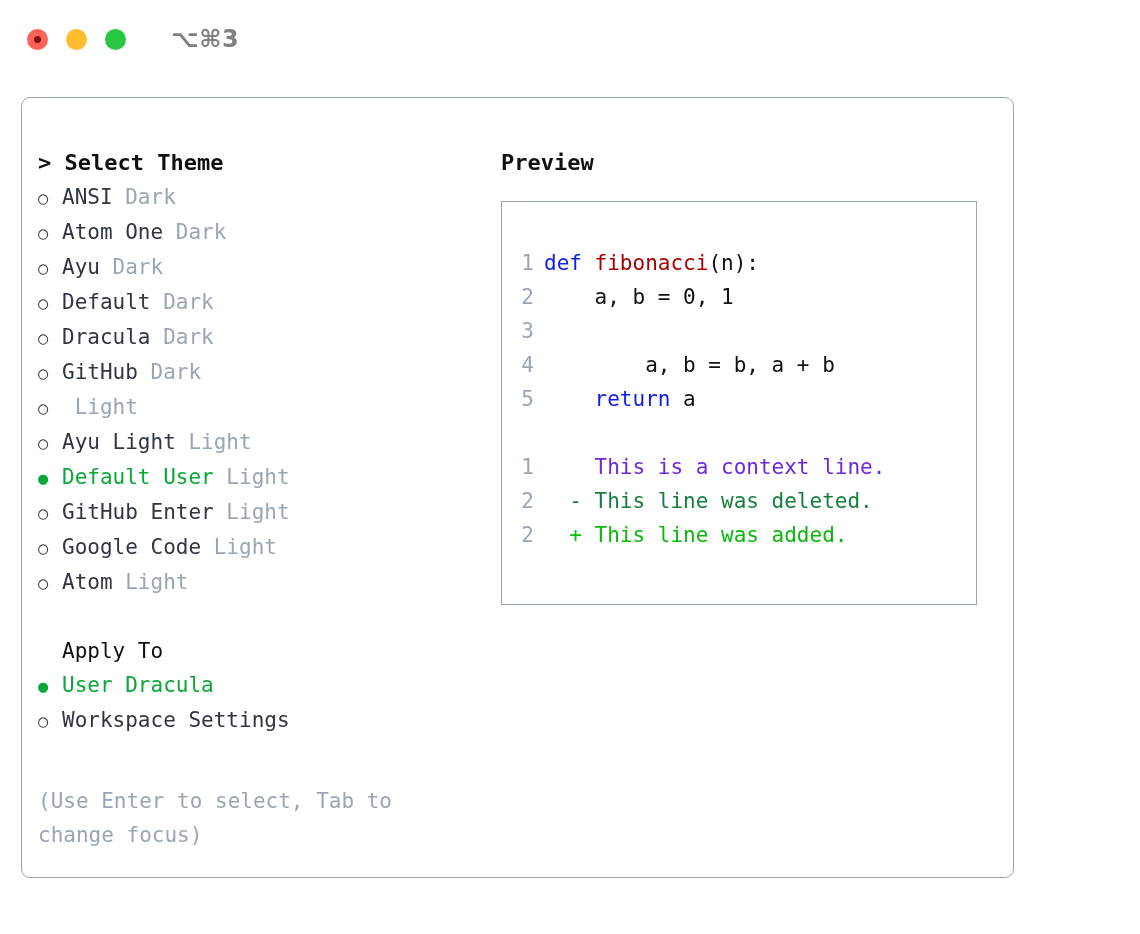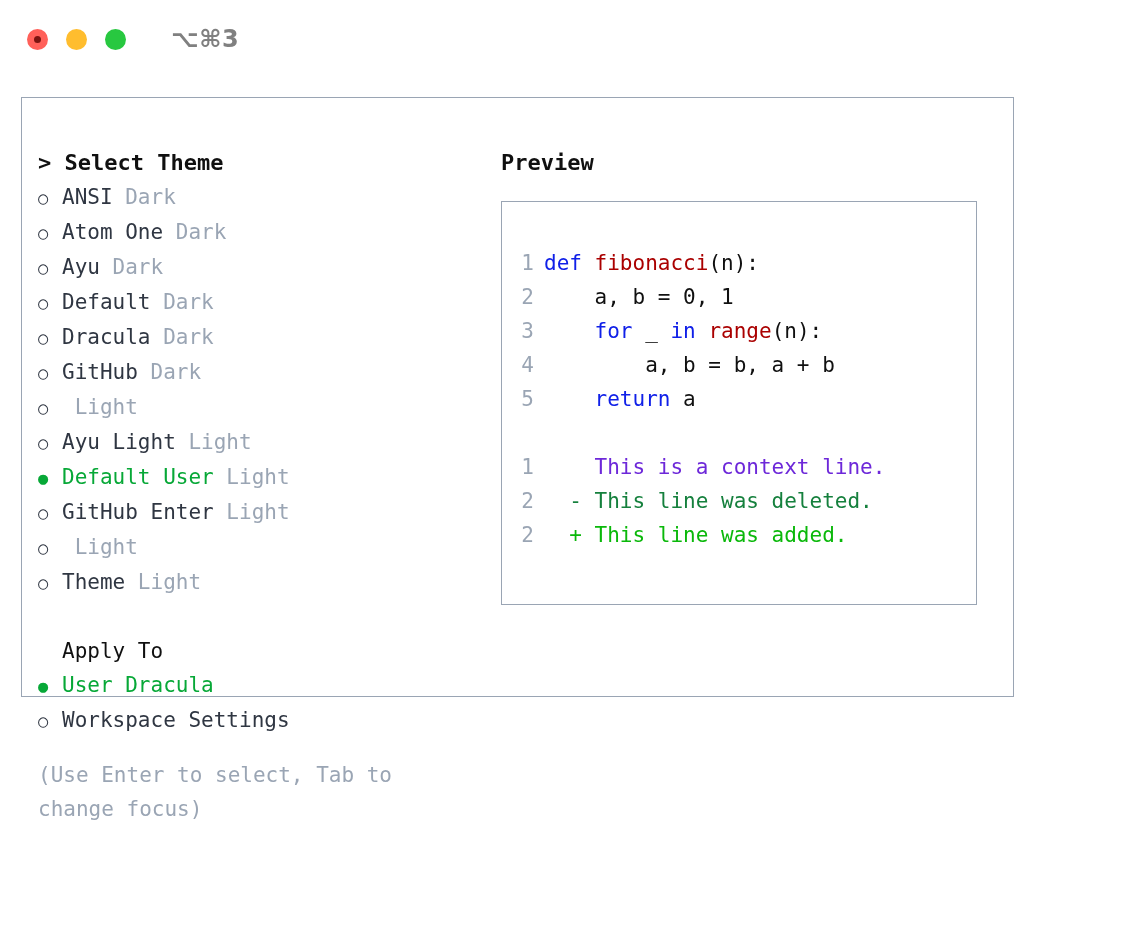--- a/index.html
+++ b/index.html
@@ -63,23 +63,23 @@
     line-height: 1;
     font-family: "DejaVu Sans", sans-serif;
   }
 
   
   #card {
     position: absolute;
     left: 21px;
     top: 97px;
     width: 993px;
-    height: 600px;
+    height: 781px;
     border: 1.5px solid #9aa5b4;
-    border-radius: 0;
+    border-radius: 9px;
     box-sizing: border-box;
     background: #ffffff;
   }
 
   #card-inner {
     position: relative;
     width: 100%;
     height: 100%;
   }
 
@@ -123,21 +123,21 @@
 
   .section-heading {
     font-size: 21px;
     color: #101010;
     line-height: 34px;
     padding-left: 24px;
     white-space: pre;
   }
 
   #hint {
-    margin-top: 20px;
+    margin-top: 46px;
     font-size: 21px;
     color: #9aa5b4;
     line-height: 34px;
     width: 408px;
   }
 
   
   #right-pane {
     position: absolute;
     left: 479px;
@@ -212,22 +212,22 @@
             <div class="opt-row"><span class="marker">○</span><span class="opt-label">ANSI</span><span class="opt-suffix"> Dark</span></div>
             <div class="opt-row"><span class="marker">○</span><span class="opt-label">Atom One</span><span class="opt-suffix"> Dark</span></div>
             <div class="opt-row"><span class="marker">○</span><span class="opt-label">Ayu</span><span class="opt-suffix"> Dark</span></div>
             <div class="opt-row"><span class="marker">○</span><span class="opt-label">Default</span><span class="opt-suffix"> Dark</span></div>
             <div class="opt-row"><span class="marker">○</span><span class="opt-label">Dracula</span><span class="opt-suffix"> Dark</span></div>
             <div class="opt-row"><span class="marker">○</span><span class="opt-label">GitHub</span><span class="opt-suffix"> Dark</span></div>
             <div class="opt-row"><span class="marker">○</span><span class="opt-suffix"> Light</span></div>
             <div class="opt-row"><span class="marker">○</span><span class="opt-label">Ayu Light</span><span class="opt-suffix"> Light</span></div>
             <div class="opt-row selected"><span class="marker">●</span><span class="opt-label">Default User</span><span class="opt-suffix"> Light</span></div>
             <div class="opt-row"><span class="marker">○</span><span class="opt-label">GitHub Enter</span><span class="opt-suffix"> Light</span></div>
-            <div class="opt-row"><span class="marker">○</span><span class="opt-suffix"> Light</span></div>
-            <div class="opt-row"><span class="marker">○</span><span class="opt-label">Theme</span><span class="opt-suffix"> Light</span></div>
+            <div class="opt-row"><span class="marker">○</span><span class="opt-label">Google Code</span><span class="opt-suffix"> Light</span></div>
+            <div class="opt-row"><span class="marker">○</span><span class="opt-label">Atom</span><span class="opt-suffix"> Light</span></div>
           </div>
 
         <div class="section-gap"></div>
 
         <div class="section-heading">Apply To</div>
 
         <div id="apply-list">
             <div class="opt-row selected"><span class="marker">●</span><span class="opt-label">User Dracula</span></div>
             <div class="opt-row"><span class="marker">○</span><span class="opt-label">Workspace Settings</span></div>
           </div>
@@ -238,21 +238,21 @@
 
       <div id="right-pane">
 
         <div class="pane-heading">Preview</div>
 
         <div id="preview-box">
           <div id="code-area">
             <div id="code-lines">
                 <div class="code-line"><span class="lineno">1</span><span class="code-text"><span class="tok-kw">def </span><span class="tok-fn">fibonacci</span><span class="tok-pl">(n):</span></span></div>
                 <div class="code-line"><span class="lineno">2</span><span class="code-text"><span class="tok-pl">    a, b = 0, 1</span></span></div>
-                <div class="code-line"><span class="lineno">3</span><span class="code-text"><span class="tok-pl">    </span><span class="tok-kw">for</span><span class="tok-pl"> _ </span><span class="tok-kw">in</span><span class="tok-pl"> </span><span class="tok-fn">range</span><span class="tok-pl">(n):</span></span></div>
+                <div class="code-line"><span class="lineno">3</span></div>
                 <div class="code-line"><span class="lineno">4</span><span class="code-text"><span class="tok-pl">        a, b = b, a + b</span></span></div>
                 <div class="code-line"><span class="lineno">5</span><span class="code-text"><span class="tok-pl">    </span><span class="tok-kw">return</span><span class="tok-pl"> a</span></span></div>
               </div>
             <div class="diff-gap"></div>
             <div id="diff-lines">
                 <div class="code-line"><span class="lineno">1</span><span class="diff-ctx">    This is a context line.</span></div>
                 <div class="code-line"><span class="lineno">2</span><span class="diff-del">  - This line was deleted.</span></div>
                 <div class="code-line"><span class="lineno">2</span><span class="diff-add">  + This line was added.</span></div>
               </div>
           </div>

